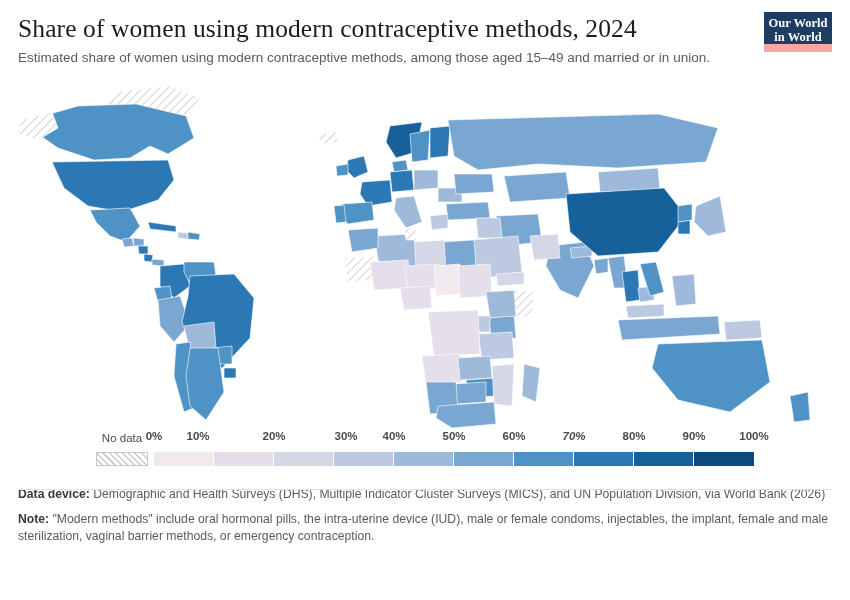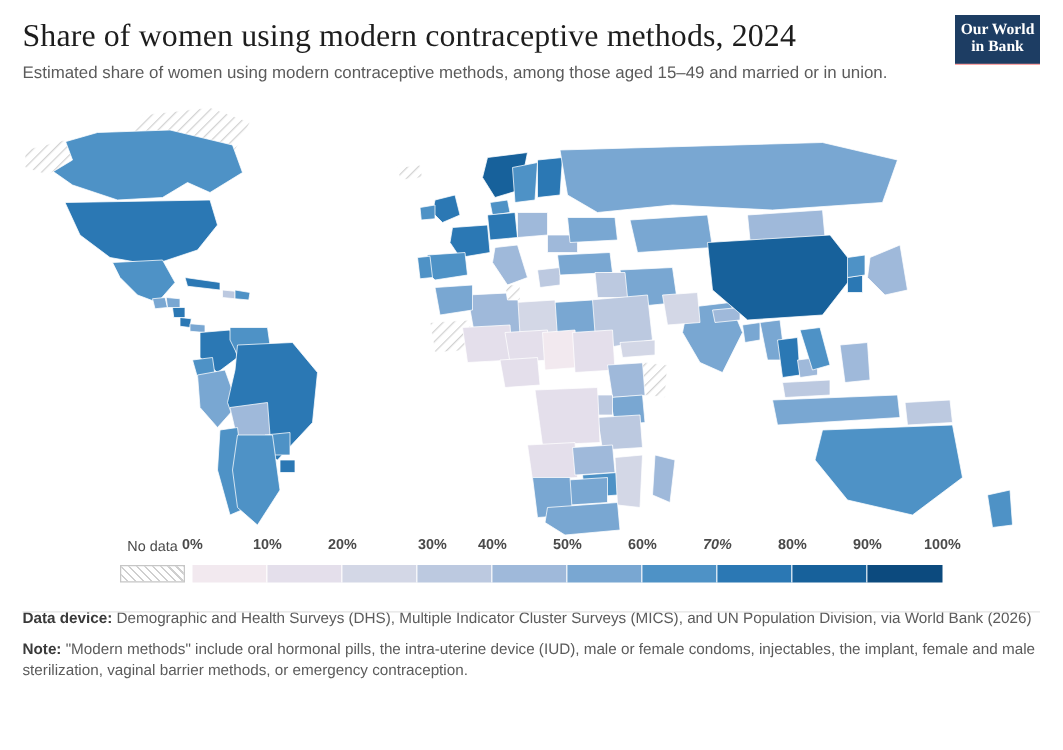--- a/index.html
+++ b/index.html
@@ -48,21 +48,21 @@
     height: 40px;
     background: #1d3d63;
     color: #ffffff;
     font-family: "Liberation Serif", serif;
     font-weight: 700;
     font-size: 12.5px;
     line-height: 1.08;
     text-align: center;
     padding-top: 5px;
     box-sizing: border-box;
-    border-bottom: 1px solid #fca5a5;
+    border-bottom: 8px solid #fca5a5;
   }
   .owid-logo span { display:block; }
 
   .map-area {
     position: relative;
     width: 814px;
     height: 352px;
     margin-top: 8px;
   }
   .map-svg {
@@ -161,21 +161,21 @@
 </head>
 <body>
 
 <div class="page">
 
   <h1 class="title">Share of women using modern contraceptive methods, 2024</h1>
   <p class="subtitle">Estimated share of women using modern contraceptive methods, among those aged 15–49 and married or in union.</p>
 
   <div class="owid-logo">
     <span>Our World</span>
-    <span>in Bank</span>
+    <span>in World</span>
   </div>
 
   <div class="map-area">
     <svg class="map-svg" viewBox="0 0 814 352">
       <defs>
         <pattern id="nodata" patternUnits="userSpaceOnUse" width="6" height="6" patternTransform="rotate(45)">
           <rect width="6" height="6" fill="#ffffff"></rect>
           <line x1="0" y1="0" x2="0" y2="6" stroke="#d2d2d2" stroke-width="2"></line>
         </pattern>
       </defs>
@@ -276,21 +276,21 @@
 
   <div class="legend">
     <div class="legend-inner">
       <div class="nodata-block">
         <div class="nodata-label">No data</div>
         <div class="nodata-swatch"></div>
       </div>
       <div class="scale-block">
         <div class="ticks" id="legend-ticks">
             <span class="tick" style="left: 0px;">0%</span>
-            <span class="tick" style="left: 60px;">10%</span>
+            <span class="tick" style="left: 44px;">10%</span>
             <span class="tick" style="left: 120px;">20%</span>
             <span class="tick" style="left: 192px;">30%</span>
             <span class="tick" style="left: 240px;">40%</span>
             <span class="tick" style="left: 300px;">50%</span>
             <span class="tick" style="left: 360px;">60%</span>
             <span class="tick" style="left: 420px; font-style: italic;">70%</span>
             <span class="tick" style="left: 480px;">80%</span>
             <span class="tick" style="left: 540px;">90%</span>
             <span class="tick" style="left: 600px;">100%</span>
           </div>

